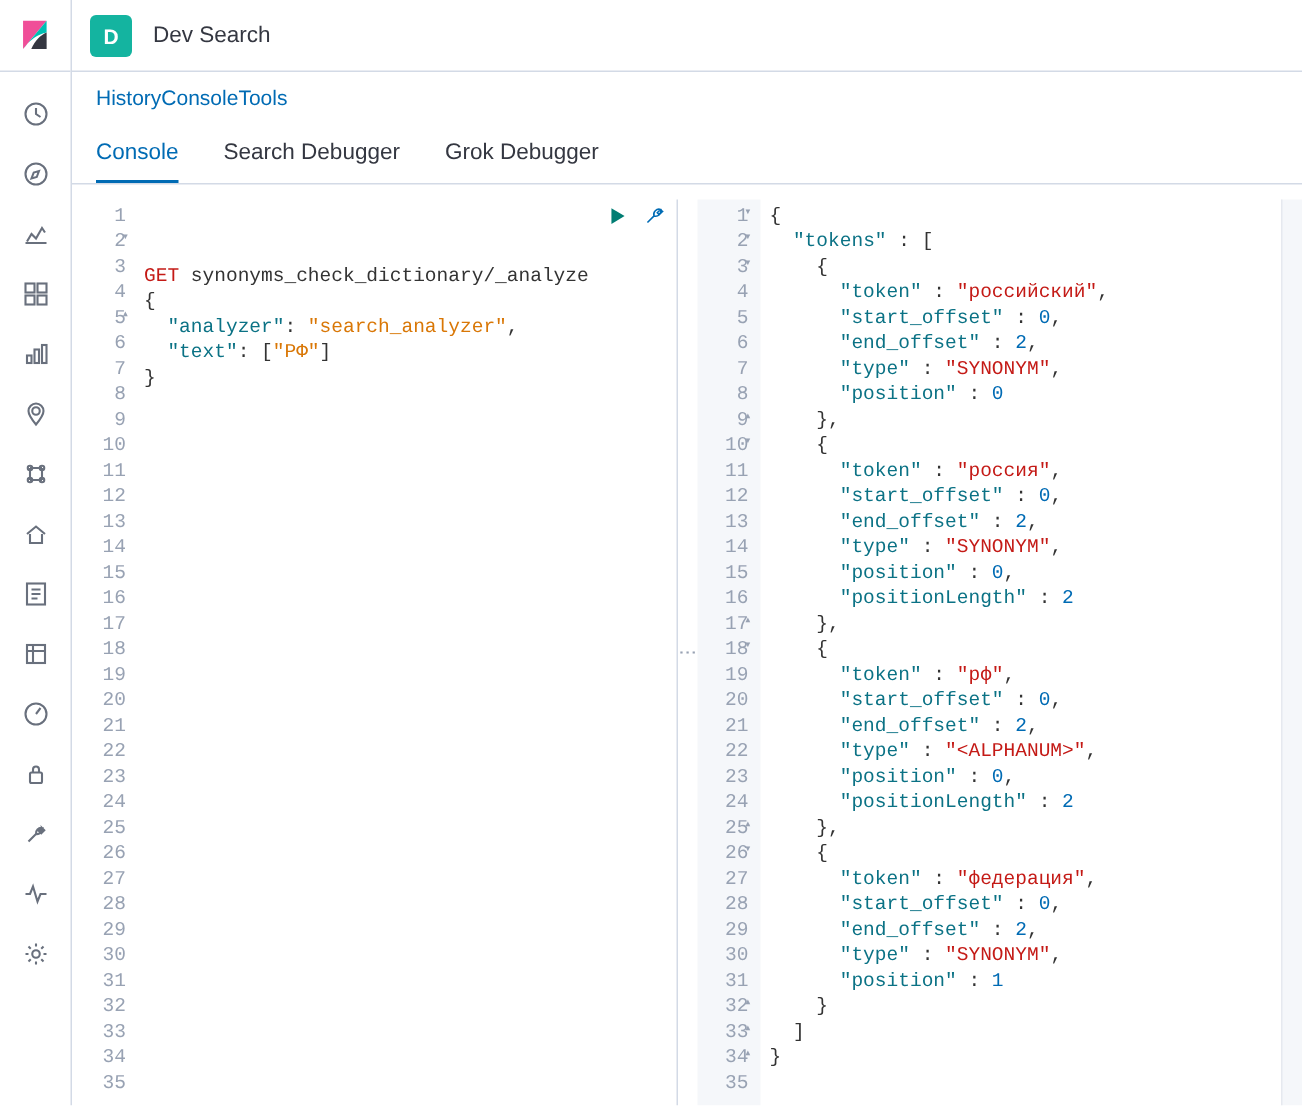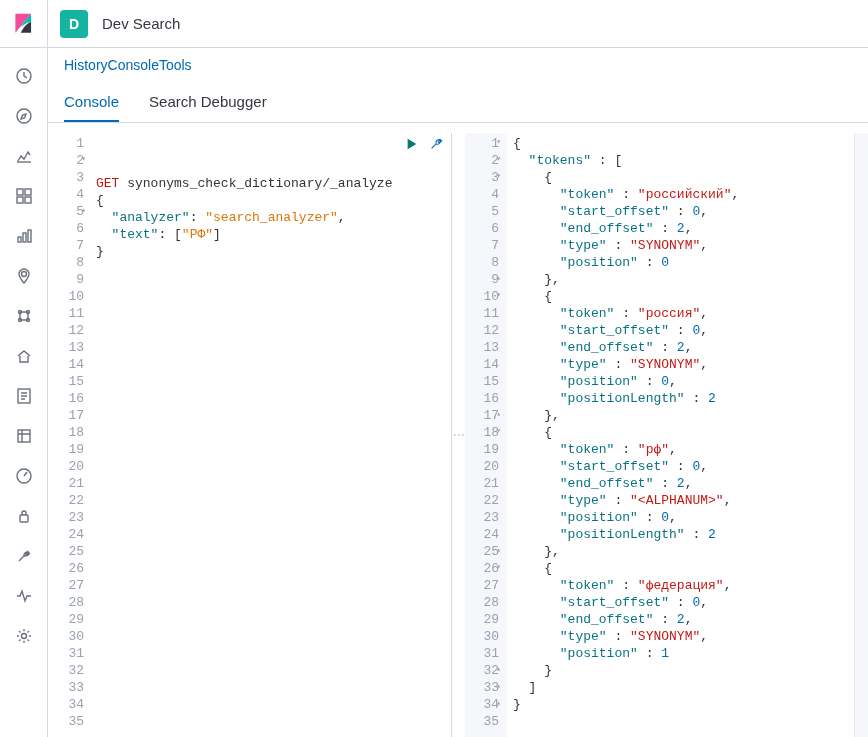--- a/index.html
+++ b/index.html
@@ -180,20 +180,21 @@
 
     <div class="topnav" id="topnav">
         <a>History</a>
         <a>Console</a>
         <a>Tools</a>
       </div>
 
     <div class="tabs" id="tabs">
         <div class="tab active">Console</div>
         <div class="tab">Search Debugger</div>
+        <div class="tab">Grok Debugger</div>
       </div>
 
     <div class="console">
       <div class="pane left">
         <div class="gutter" id="left-gutter">
             <div class="gl">1</div>
             <div class="gl">2<span class="fold">▾</span></div>
             <div class="gl">3</div>
             <div class="gl">4</div>
             <div class="gl">5<span class="fold">▴</span></div>

